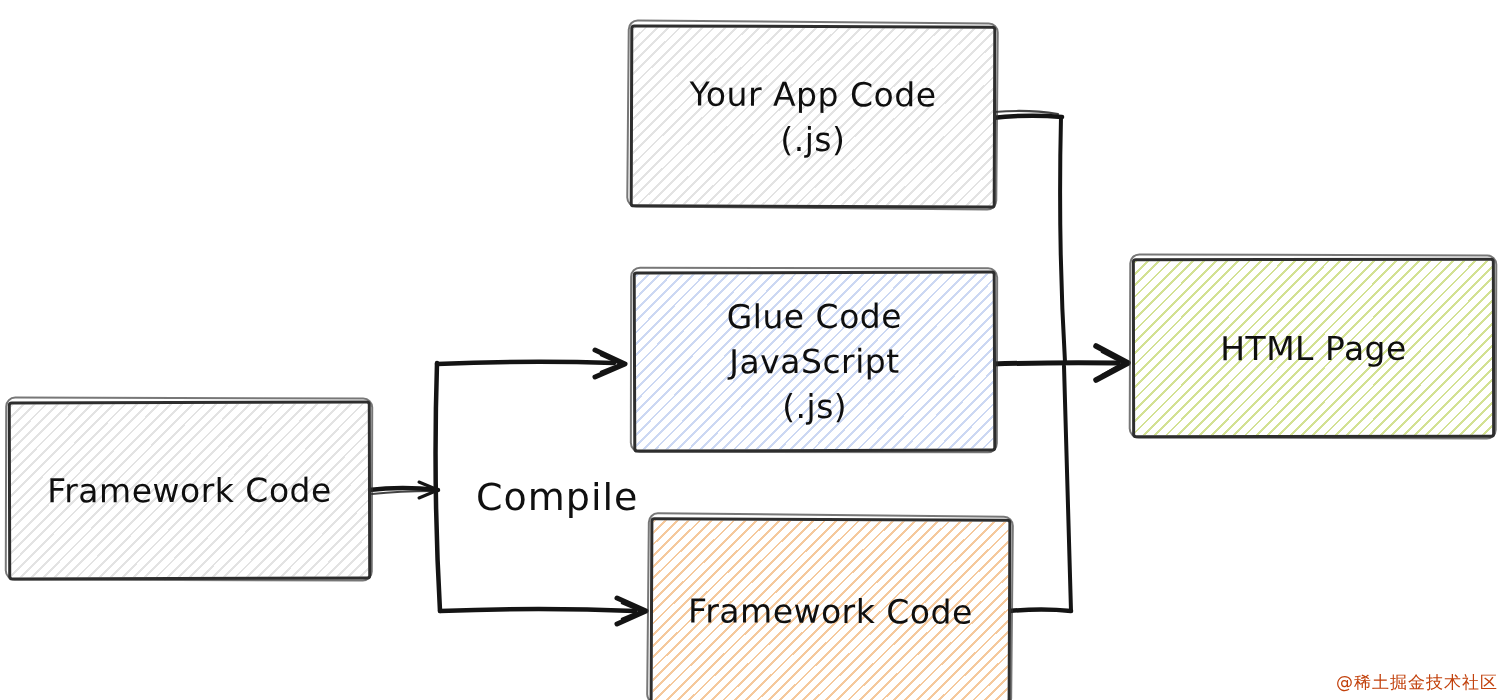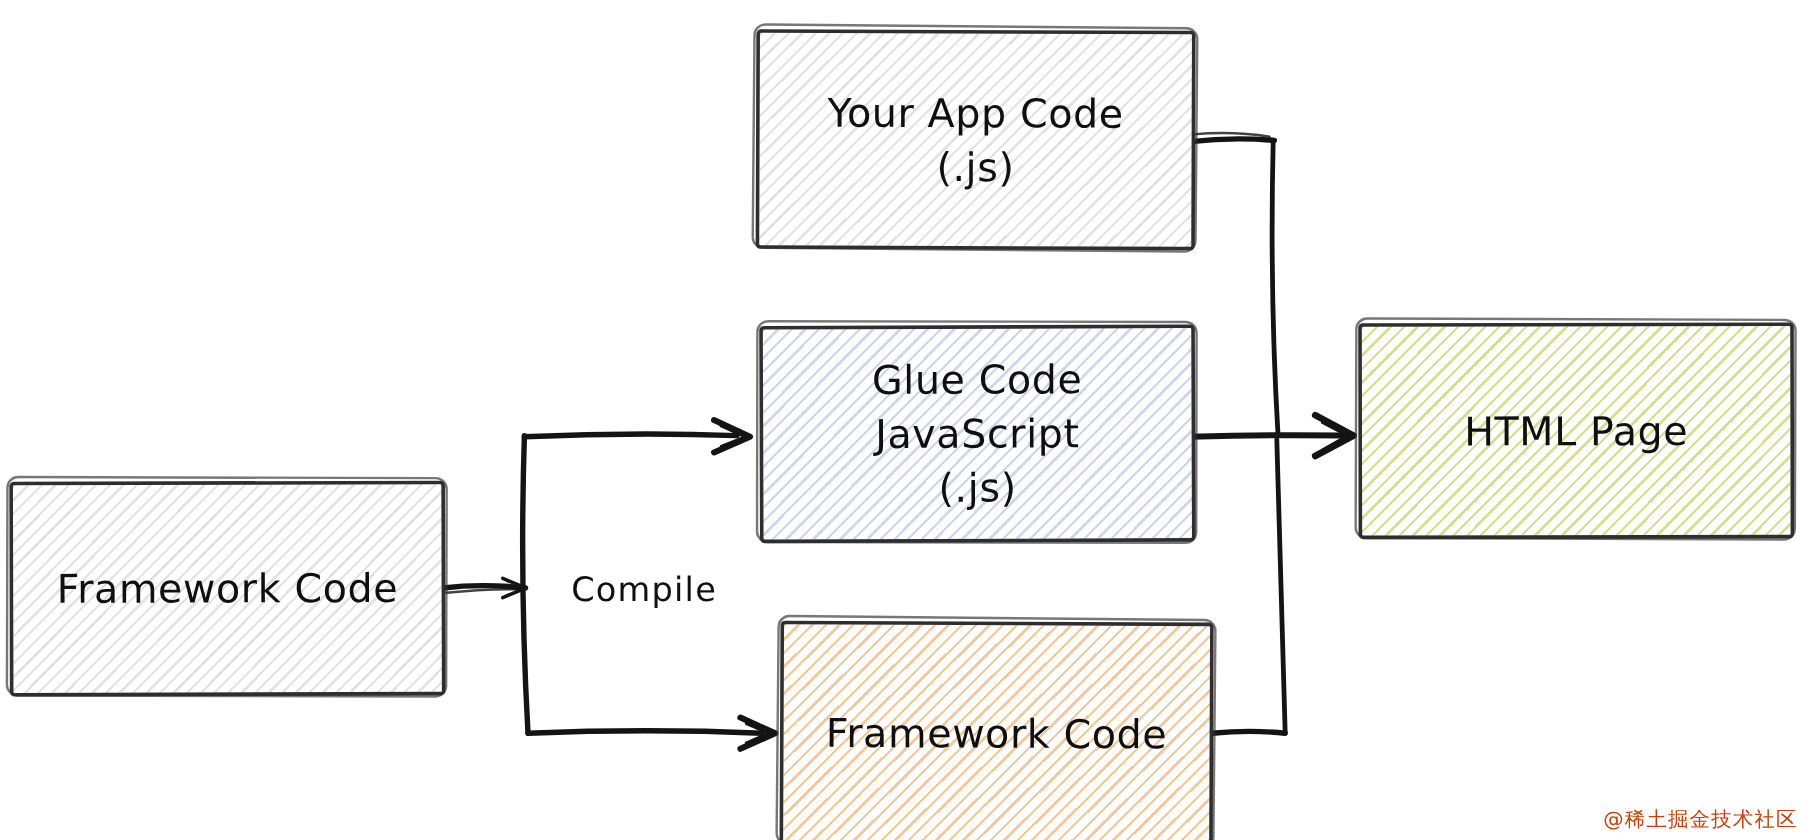--- a/index.html
+++ b/index.html
@@ -55,28 +55,28 @@
 
   .hatch-gray   { background-image: repeating-linear-gradient(135deg, #e3e3e3 0 2px, transparent 2px 8px); }
   .hatch-blue   { background-image: repeating-linear-gradient(135deg, #ccd8f3 0 2px, transparent 2px 8px); }
   .hatch-orange { background-image: repeating-linear-gradient(135deg, #f5c99d 0 2px, transparent 2px 8px); }
   .hatch-green  { background-image: repeating-linear-gradient(135deg, #d3e193 0 2px, transparent 2px 8px); }
 
   #node-framework-cpp { left: 8px;    top: 382px; width: 357px; height: 173px; transform: rotate(-0.15deg); }
   #node-your-app      { left: 630px;  top: 6px;   width: 360px; height: 177px; transform: rotate(0.2deg); }
   #node-glue          { left: 633px;  top: 252px; width: 357px; height: 175px; transform: rotate(-0.2deg); }
   #node-wasm          { left: 650px;  top: 499px; width: 355px; height: 181px; transform: rotate(0.25deg); }
-  #node-html          { left: 1132px; top: 250px; width: 357px; height: 174px; transform: rotate(-0.1deg); }
+  #node-html          { left: 1132px; top: 239px; width: 357px; height: 174px; transform: rotate(-0.1deg); }
 
   .edge-label {
     position: absolute;
     z-index: 2;
     left: 476px;
     top: 456px;
-    font-size: 28px;
+    font-size: 38px;
     color: #101010;
     letter-spacing: 1px;
   }
   .watermark {
     position: absolute;
     z-index: 3;
     right: 10px;
     bottom: 6px;
     font-size: 17px;
     color: #c2410c;

